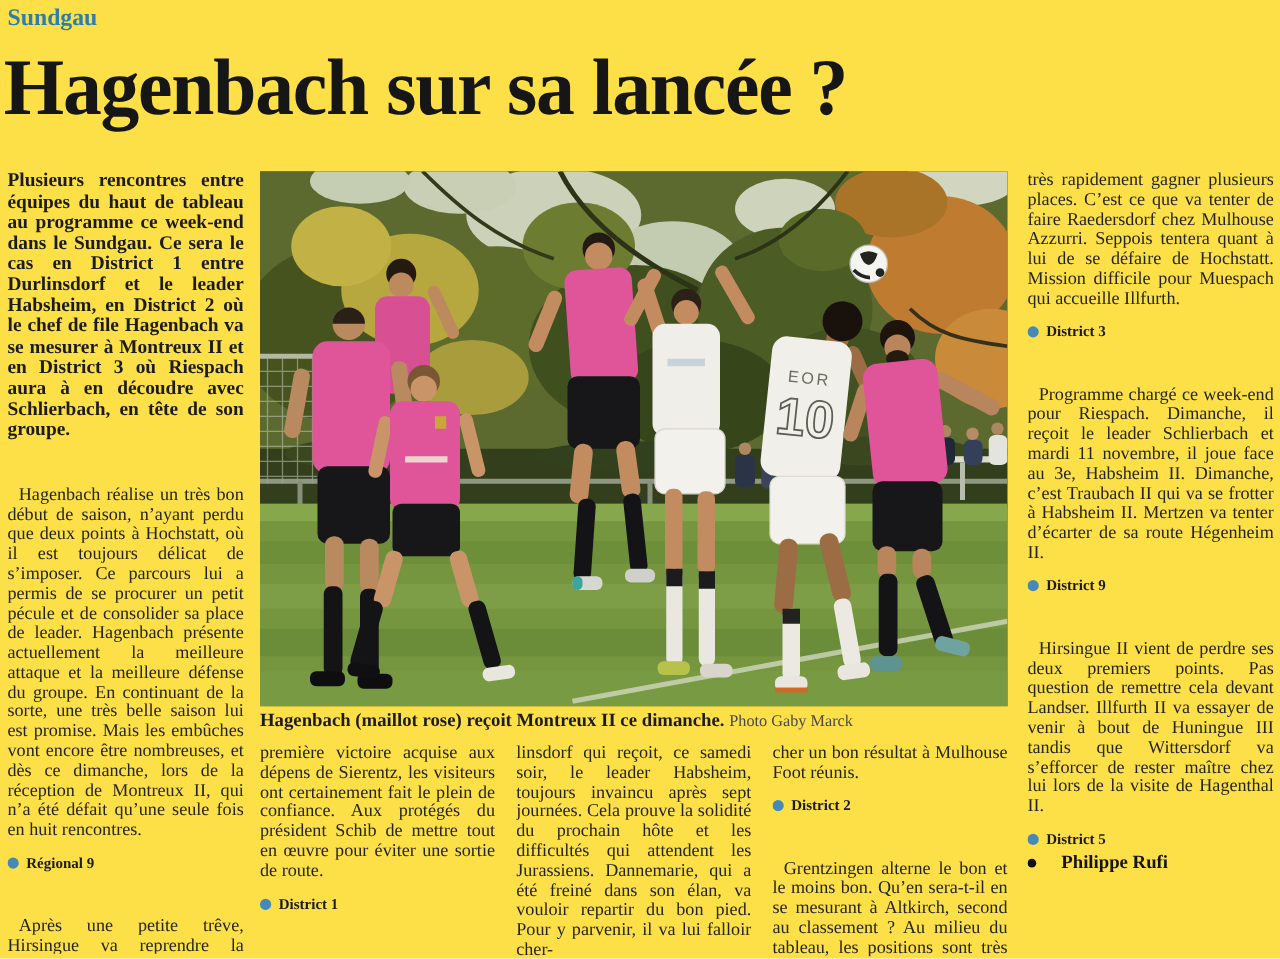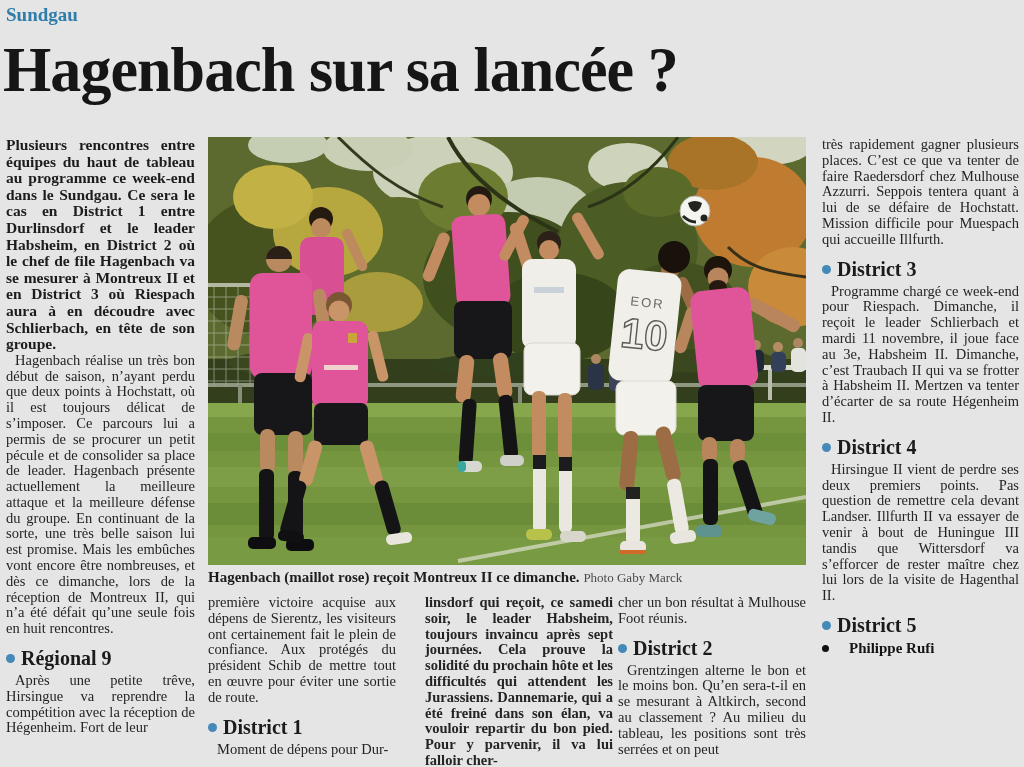--- a/index.html
+++ b/index.html
@@ -1,30 +1,30 @@
 <!DOCTYPE html>
 <html lang="fr"><head>
 <meta charset="utf-8">
 <style>
   html,body{margin:0;padding:0;background:#ffffff;}
-  .page{position:relative;width:1024px;height:767px;background:#e5e5e5;overflow:hidden;
+  .page{position:relative;width:1024px;height:767px;background:#fde047;overflow:hidden;
         font-family:"Liberation Serif", serif;color:#222;}
   .kicker{position:absolute;left:6px;top:4px;font-size:19px;font-weight:bold;color:#2e7dab;}
   .headline{position:absolute;left:3px;top:36px;font-size:64px;font-weight:bold;color:#161616;
             white-space:nowrap;letter-spacing:-1px;transform:scaleX(.97);transform-origin:left top;line-height:1.05;}
   .col{position:absolute;overflow:hidden;}
   .col-left{left:6px;top:137px;width:189px;height:626px;}
   .col-m1{left:208px;top:595px;width:188px;height:170px;}
-  .col-m2{left:425px;top:595px;width:188px;height:170px;font-weight:bold;}
+  .col-m2{left:413px;top:595px;width:188px;height:170px;}
   .col-m3{left:618px;top:595px;width:188px;height:170px;}
   .col-right{left:822px;top:137px;width:197px;height:626px;}
   .lead{font-weight:bold;font-size:15.5px;line-height:16.6px;text-align:justify;color:#1c1c1c;}
   .body-text{font-size:14.5px;line-height:15.8px;text-align:justify;color:#242424;}
-  .body-text.indent{text-indent:9px;}
-  .section-head{margin:10px 0 3px 0;font-size:20px;font-weight:bold;color:#1b1b1b;
+  .body-text.indent{text-indent:9px;margin-top:36px;}
+  .section-head{margin:10px 0 3px 0;font-size:12px;font-weight:bold;color:#1b1b1b;
                 display:flex;align-items:center;gap:6px;}
   .bullet{width:9px;height:9px;border-radius:50%;background:#4489b8;flex:0 0 auto;}
   .author-line{margin-top:2px;font-size:15px;font-weight:bold;color:#141414;
                display:flex;align-items:center;gap:20px;}
   .author-bullet{width:7px;height:7px;border-radius:50%;background:#111;flex:0 0 auto;}
   .photo{position:absolute;left:208px;top:137px;width:598px;height:428px;overflow:hidden;background:#5c6a2f;}
   .photo svg{display:block;}
   .caption{position:absolute;left:208px;top:569px;width:598px;font-size:15px;color:#1c1c1c;}
   .caption .cap-main{font-weight:bold;}
   .caption .cap-credit{font-size:13px;color:#4a4a4a;font-weight:normal;}
@@ -67,21 +67,21 @@
     </div>
   <div class="col col-right">
       <div class="body-text">très rapidement gagner plusieurs places. C’est ce que va tenter de faire Raedersdorf chez Mulhouse Azzurri. Seppois tentera quant à lui de se défaire de Hochstatt. Mission difficile pour Muespach qui accueille Illfurth.</div>
       <div class="section-head">
         <span class="bullet"></span>
         <span>District 3</span>
       </div>
       <div class="body-text indent">Programme chargé ce week-end pour Riespach. Dimanche, il reçoit le leader Schlierbach et mardi 11 novembre, il joue face au 3e, Habsheim II. Dimanche, c’est Traubach II qui va se frotter à Habsheim II. Mertzen va tenter d’écarter de sa route Hégenheim II.</div>
       <div class="section-head">
         <span class="bullet"></span>
-        <span>District 4</span>
+        <span>District 9</span>
       </div>
       <div class="body-text indent">Hirsingue II vient de perdre ses deux premiers points. Pas question de remettre cela devant Landser. Illfurth II va essayer de venir à bout de Huningue III tandis que Wittersdorf va s’efforcer de rester maître chez lui lors de la visite de Hagenthal II.</div>
       <div class="section-head">
         <span class="bullet"></span>
         <span>District 5</span>
       </div>
       <div class="author-line">
         <span class="author-bullet"></span>
         <span>Philippe Rufi</span>
       </div>

